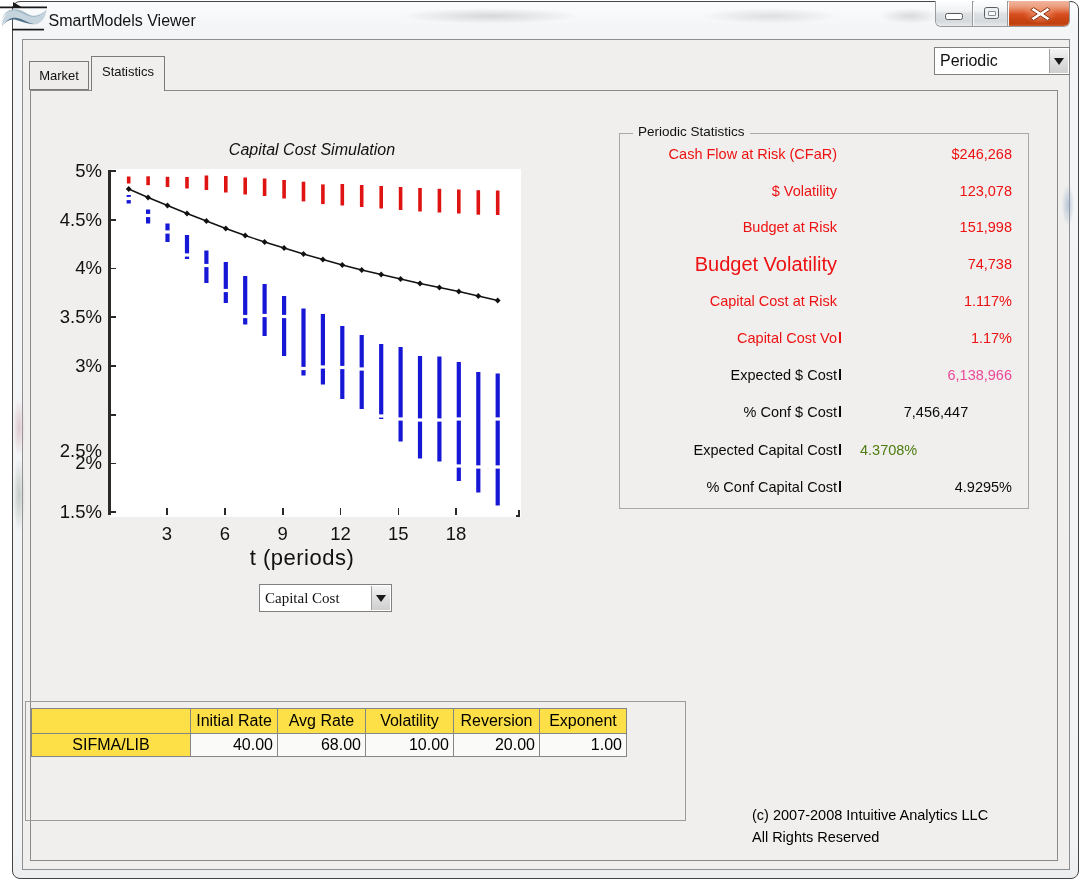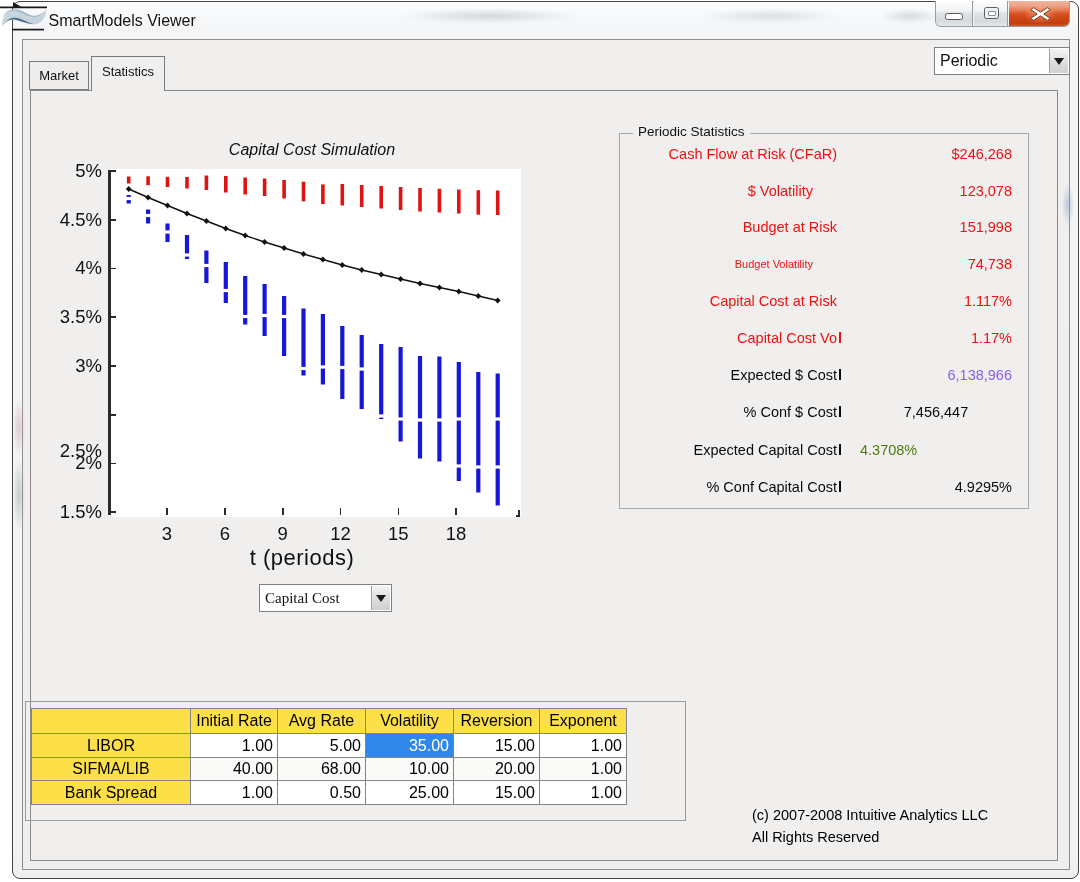--- a/index.html
+++ b/index.html
@@ -206,32 +206,32 @@
 
 <div class="combo" style="left:247px; top:584px; width:133px; height:28px;font-family:Liberation Serif, serif;">
   <span class="txt">Capital Cost</span>
     <span class="btn"></span>
 </div>
 
 <div class="abs" style="left:619px; top:133px; width:410px; height:376px; border:1px solid #a8a8a8;"></div>
 <div class="abs" style="left:633px; top:124px; background:#f0efee; padding:0 5px; font-size:13.5px; color:#111;">Periodic Statistics</div>
 <div class="abs" style="left:560px; top:145.0px; width:277px; height:18px; line-height:18px; text-align:right; font-size:14.5px; color:#ee1111;">Cash Flow at Risk (CFaR)</div>
 <div class="abs" style="left:860px; top:145.0px; width:152px; height:18px; line-height:18px; text-align:right; font-size:14.5px; color:#ee1111;">$246,268</div>
-<div class="abs" style="left:536px; top:181.5px; width:277px; height:18px; line-height:18px; text-align:right; font-size:14.5px; color:#ee1111;">$ Volatility</div>
+<div class="abs" style="left:560px; top:181.5px; width:277px; height:18px; line-height:18px; text-align:right; font-size:14.5px; color:#ee1111;">$ Volatility</div>
 <div class="abs" style="left:860px; top:181.5px; width:152px; height:18px; line-height:18px; text-align:right; font-size:14.5px; color:#ee1111;">123,078</div>
 <div class="abs" style="left:560px; top:218.0px; width:277px; height:18px; line-height:18px; text-align:right; font-size:14.5px; color:#ee1111;">Budget at Risk</div>
 <div class="abs" style="left:860px; top:218.0px; width:152px; height:18px; line-height:18px; text-align:right; font-size:14.5px; color:#ee1111;">151,998</div>
-<div class="abs" style="left:536px; top:255.0px; width:277px; height:18px; line-height:18px; text-align:right; font-size:11px; color:#ee1111;">Budget Volatility</div>
+<div class="abs" style="left:560px; top:255.0px; width:277px; height:18px; line-height:18px; text-align:right; font-size:20px; color:#ee1111;">Budget Volatility</div>
 <div class="abs" style="left:860px; top:255.0px; width:152px; height:18px; line-height:18px; text-align:right; font-size:14.5px; color:#ee1111;">74,738</div>
 <div class="abs" style="left:560px; top:292.0px; width:277px; height:18px; line-height:18px; text-align:right; font-size:14.5px; color:#ee1111;">Capital Cost at Risk</div>
 <div class="abs" style="left:860px; top:292.0px; width:152px; height:18px; line-height:18px; text-align:right; font-size:14.5px; color:#ee1111;">1.117%</div>
 <div class="abs" style="left:560px; top:329.0px; width:277px; height:18px; line-height:18px; text-align:right; font-size:14.5px; color:#ee1111;">Capital Cost Vo</div>
 <div class="abs" style="left:860px; top:329.0px; width:152px; height:18px; line-height:18px; text-align:right; font-size:14.5px; color:#ee1111;">1.17%</div>
 <div class="abs" style="left:560px; top:366.0px; width:277px; height:18px; line-height:18px; text-align:right; font-size:14.5px; color:#0a0a0a;">Expected $ Cost</div>
-<div class="abs" style="left:860px; top:366.0px; width:152px; height:18px; line-height:18px; text-align:right; font-size:14.5px; color:#8b5cf6;">6,138,966</div>
+<div class="abs" style="left:860px; top:366.0px; width:152px; height:18px; line-height:18px; text-align:right; font-size:14.5px; color:#ec4899;">6,138,966</div>
 <div class="abs" style="left:560px; top:403.0px; width:277px; height:18px; line-height:18px; text-align:right; font-size:14.5px; color:#0a0a0a;">% Conf $ Cost</div>
 <div class="abs" style="left:860px; top:403.0px; width:152px; height:18px; line-height:18px; text-align:center; font-size:14.5px; color:#0a0a0a;">7,456,447</div>
 <div class="abs" style="left:560px; top:440.5px; width:277px; height:18px; line-height:18px; text-align:right; font-size:14.5px; color:#0a0a0a;">Expected Capital Cost</div>
 <div class="abs" style="left:860px; top:440.5px; width:152px; height:18px; line-height:18px; text-align:left; font-size:14.5px; color:#4d7c0f;">4.3708%</div>
 <div class="abs" style="left:560px; top:477.5px; width:277px; height:18px; line-height:18px; text-align:right; font-size:14.5px; color:#0a0a0a;">% Conf Capital Cost</div>
 <div class="abs" style="left:860px; top:477.5px; width:152px; height:18px; line-height:18px; text-align:right; font-size:14.5px; color:#0a0a0a;">4.9295%</div>
 
 <div class="abs" style="left:839px; top:332.0px; width:2px; height:11px; background:#ee1111;"></div>
 <div class="abs" style="left:839px; top:369.0px; width:2px; height:11px; background:#0a0a0a;"></div>
 <div class="abs" style="left:839px; top:406.0px; width:2px; height:11px; background:#0a0a0a;"></div>
@@ -250,41 +250,25 @@
     </colgroup>
 <tbody>
       <tr style="height:25px;">
         <td class="h"></td>
         <td class="h">Initial Rate</td>
         <td class="h">Avg Rate</td>
         <td class="h">Volatility</td>
         <td class="h">Reversion</td>
         <td class="h">Exponent</td>
       </tr>
-<tr style="height:24px;">
-        <td class="h">LIBOR</td>
-        <td class="d">1.00</td>
-        <td class="d">5.00</td>
-        <td class="d sel">35.00</td>
-        <td class="d">15.00</td>
-        <td class="d">1.00</td>
-      </tr>
 <tr style="height:23px;">
         <td class="h">SIFMA/LIB</td>
         <td class="d a">40.00</td>
         <td class="d a">68.00</td>
         <td class="d a">10.00</td>
         <td class="d a">20.00</td>
         <td class="d a">1.00</td>
       </tr>
-<tr style="height:24px;">
-        <td class="h">Bank Spread</td>
-        <td class="d">1.00</td>
-        <td class="d">0.50</td>
-        <td class="d">25.00</td>
-        <td class="d">15.00</td>
-        <td class="d">1.00</td>
-      </tr>
 </tbody>
   </table>
 
 <div class="abs" style="left:752px; top:805px; font-size:14.5px; color:#000; line-height:21.5px;">
 (c) 2007-2008 Intuitive Analytics LLC<br>All Rights Reserved</div>
 
 </body></html>

